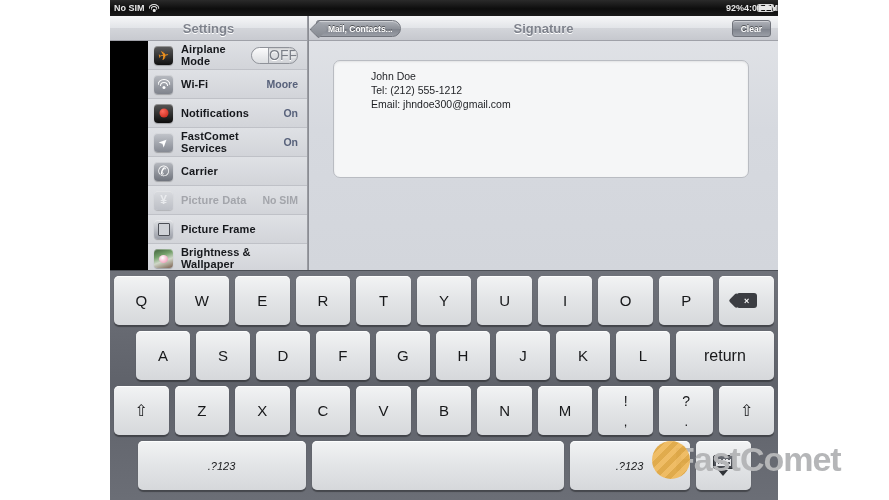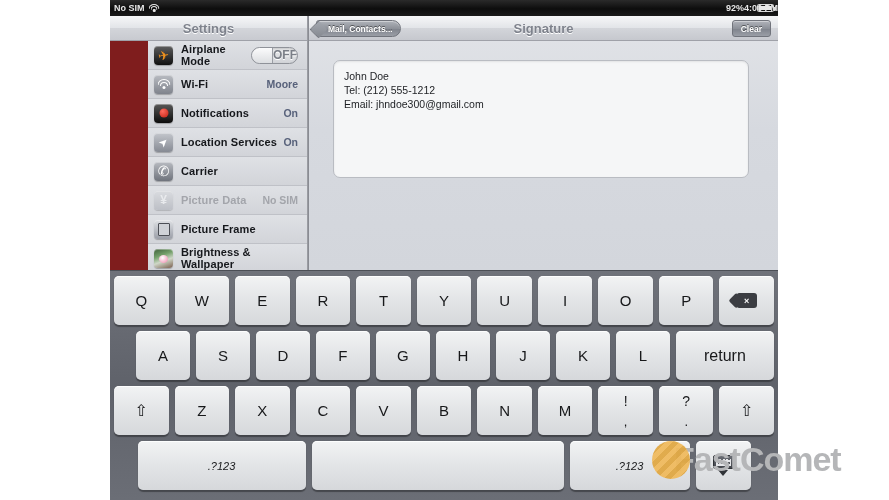--- a/index.html
+++ b/index.html
@@ -42,21 +42,21 @@
   .batt::after { content:""; position:absolute; right:-3px; top:2px; width:2px; height:4px; background:#dcdcdc; border-radius:0 1px 1px 0; }
   .batt i { display:block; height:100%; width:92%; background:#e8e8e8; }
 
   
   .split { position: absolute; left: 0; top: 16px; width: 100%; height: 254px; }
 
   
   .sidebar {
     position: absolute; left: 0; top: 0;
     width: 198px; height: 100%;
-    background: #7f1d1d;
+    background: #000000;
     border-right: 1px solid #9a9ca2;
   }
   .sidebar-title {
     height: 25px;
     background: linear-gradient(180deg,#f6f7f8 0%,#e2e4e8 50%,#d3d5da 51%,#c8cad0 100%);
     border-bottom: 1px solid #9fa1a8;
     display: flex; align-items: center; justify-content: center;
     font-size: 13px; font-weight: bold; color: #7e828c;
     text-shadow: 0 1px 0 #fff;
   }
@@ -134,21 +134,21 @@
   }
   .sig-box {
     position: absolute; left: 24px; top: 44px;
     width: 416px; height: 118px;
     background: #f5f6f7;
     border: 1px solid #b9bcc2;
     border-radius: 7px;
     box-shadow: inset 0 1px 2px rgba(0,0,0,.08);
     padding: 8px 10px;
   }
-  .sig-line { font-size: 10.5px; color: #1d1f23; line-height: 14px; }
+  .sig-line { font-size: 10.5px; color: #1d1f23; line-height: 14px; margin-left: 27px; }
 
   
   .keyboard {
     position: absolute; left: 0; top: 270px;
     width: 100%; height: 230px;
     background: linear-gradient(180deg,#6f727a 0%,#5f626a 50%,#6b6e76 100%);
     border-top: 1px solid #4b4e55;
     padding: 5px 4px 6px 4px;
   }
   .krow { display: flex; justify-content: center; gap: 6px; margin-bottom: 6px; }
@@ -232,42 +232,42 @@
   <div class="split">
 
     <div class="sidebar">
       <div class="sidebar-title">Settings</div>
 
       <div class="setting-row">
         <span class="srow-icon ic-airplane"></span>
         <span class="srow-label">Airplane Mode</span>
         <span class="toggle" style="width:52px;height:17px;border:1px solid #8f9299;border-radius:9px;display:flex;align-items:center;background:linear-gradient(180deg,#e9eaec,#d2d4d8);box-shadow:inset 0 1px 2px rgba(0,0,0,.15);overflow:hidden;">
           <span style="width:24px;height:100%;background:linear-gradient(180deg,#fbfbfc,#dcdee1);border-right:1px solid #9a9da4;border-radius:8px 0 0 8px;"></span>
-          <span style="flex:1;text-align:right;font-size:12px;font-weight:bold;color:#7b7f88;text-shadow:0 1px 0 #fff;">OFF</span>
+          <span style="flex:1;text-align:right;font-size:14px;font-weight:normal;color:#7b7f88;text-shadow:0 1px 0 #fff;">OFF</span>
         </span>
       </div>
 
       <div class="setting-row">
         <span class="srow-icon ic-wifi">
             <i></i>
             <i></i>
           </span>
         <span class="srow-label">Wi-Fi</span>
         <span class="srow-value">Moore</span>
       </div>
 
       <div class="setting-row">
         <span class="srow-icon ic-notif"></span>
         <span class="srow-label">Notifications</span>
         <span class="srow-value">On</span>
       </div>
 
       <div class="setting-row">
         <span class="srow-icon ic-loc"></span>
-        <span class="srow-label">Location Services</span>
+        <span class="srow-label">FastComet Services</span>
         <span class="srow-value">On</span>
       </div>
 
       <div class="setting-row">
         <span class="srow-icon ic-carrier"></span>
         <span class="srow-label">Carrier</span>
         <span class="srow-value"></span>
       </div>
 
       <div class="setting-row dim">

